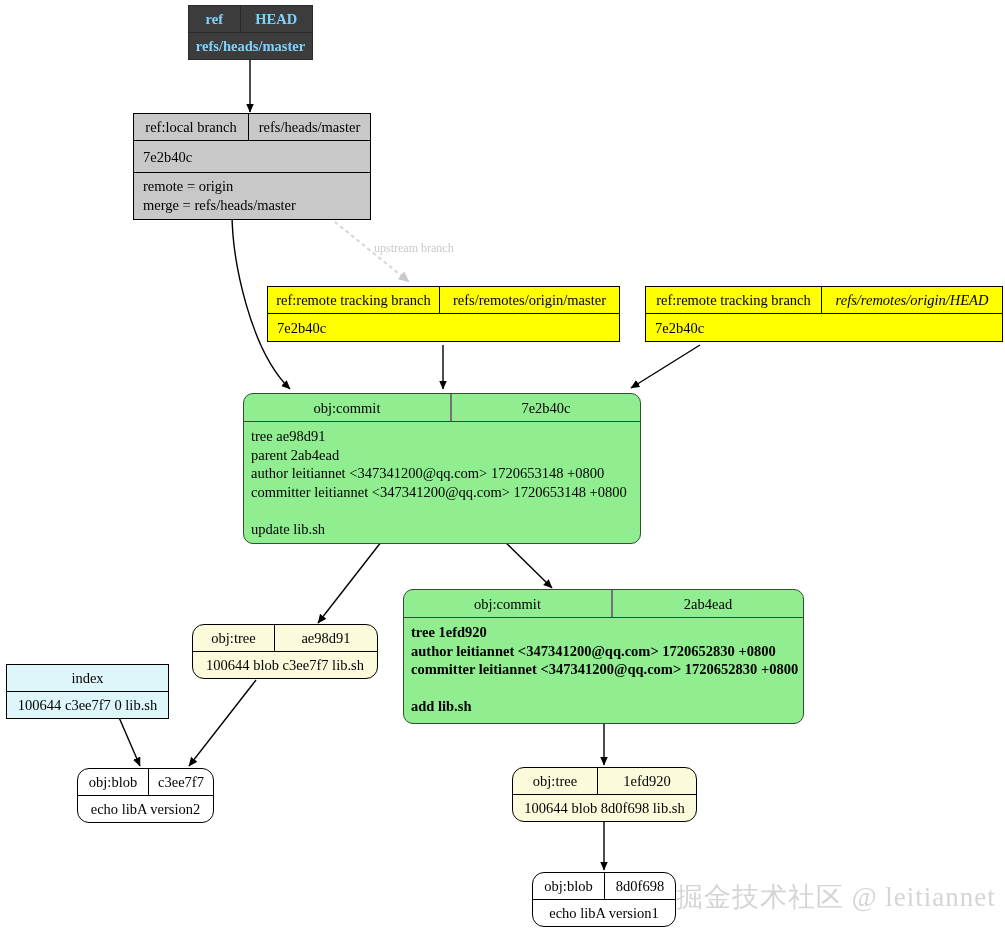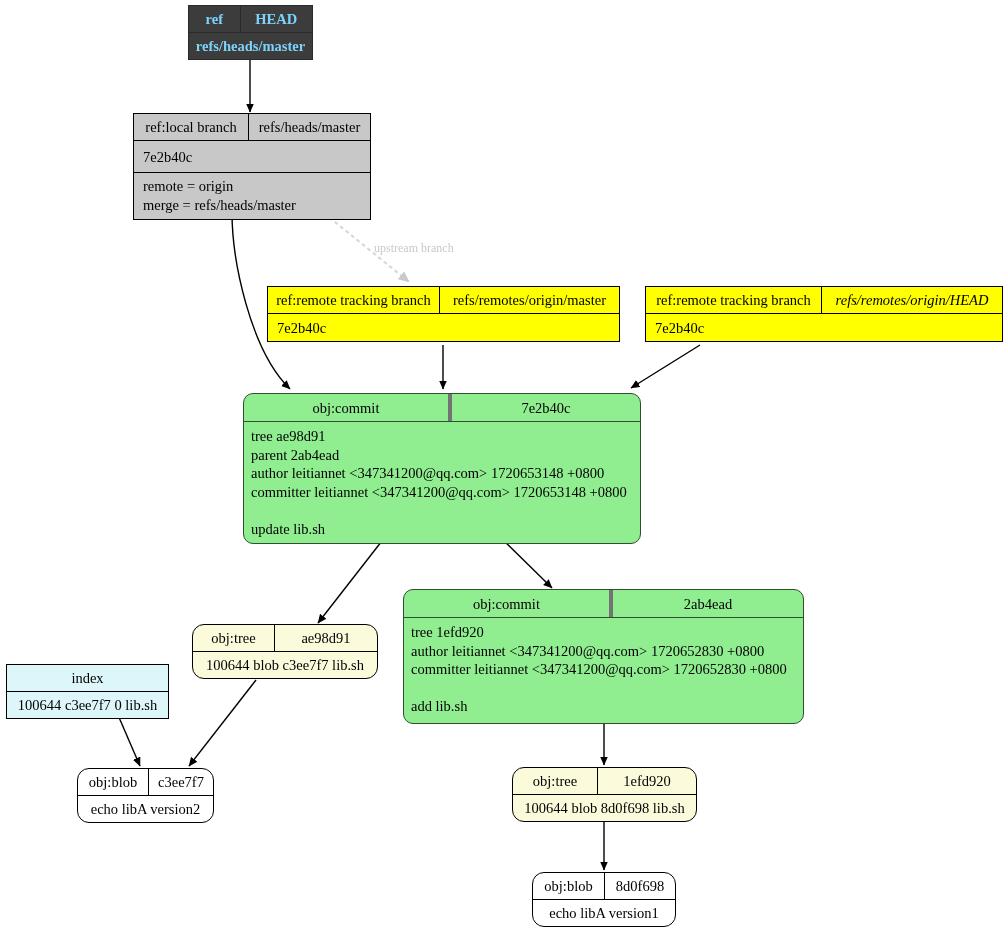--- a/index.html
+++ b/index.html
@@ -24,21 +24,21 @@
 
   
   .n-gray{background:#c8c8c8;}
 
   
   .n-yellow{background:#ffff00;}
 
   
   .n-green{background:#90ee90;border-radius:10px;border:1px solid #2f4f2f;}
   .n-green .band{border-top:1px solid #2f4f2f;}
-  .n-green .cell.split{border-right:4px solid #737373;}
+  .n-green .cell.split{border-right:2px solid #737373;}
 
   
   .n-tree{background:#fbfbdc;border-radius:12px;}
   
   .n-blob{background:#ffffff;border-radius:12px;}
   
   .n-index{background:#ddf6fa;margin-top:40px;}
 
   .body-text{padding:5px 7px 6px 7px;font-size:14.5px;line-height:18.5px;white-space:pre;}
 
@@ -141,21 +141,21 @@
 update lib.sh</div>
     </div>
   </div>
 
   <div class="node n-green" style="left:403px;top:589px;width:401px;">
     <div class="row">
       <div class="cell split" style="width:209px;height:27px;">obj:commit</div>
       <div class="cell" style="width:190px;height:27px;">2ab4ead</div>
     </div>
     <div class="band">
-      <div class="body-text" style="height:94px;">tree 1efd920
+      <div class="body-text" style="height:94px;font-weight:bold;">tree 1efd920
 author leitiannet &lt;347341200@qq.com&gt; 1720652830 +0800
 committer leitiannet &lt;347341200@qq.com&gt; 1720652830 +0800
 
 add lib.sh</div>
     </div>
   </div>
 
   <div class="node n-index" style="left:6px;top:624px;width:163px;">
     <div class="row">
       <div class="cell" style="width:161px;height:26px;">index</div>
@@ -200,14 +200,15 @@
       <div class="cell split" style="width:72px;height:26px;">obj:blob</div>
       <div class="cell" style="width:70px;height:26px;">8d0f698</div>
     </div>
     <div class="row band">
       <div class="cell" style="width:142px;height:26px;">echo libA version1</div>
     </div>
   </div>
 
   <div class="edge-label" style="left:374px;top:241px;">upstream branch</div>
 
+  <div class="watermark" style="left:676px;top:879px;">掘金技术社区 @ leitiannet</div>
 
 </div>
 
 </body></html>

